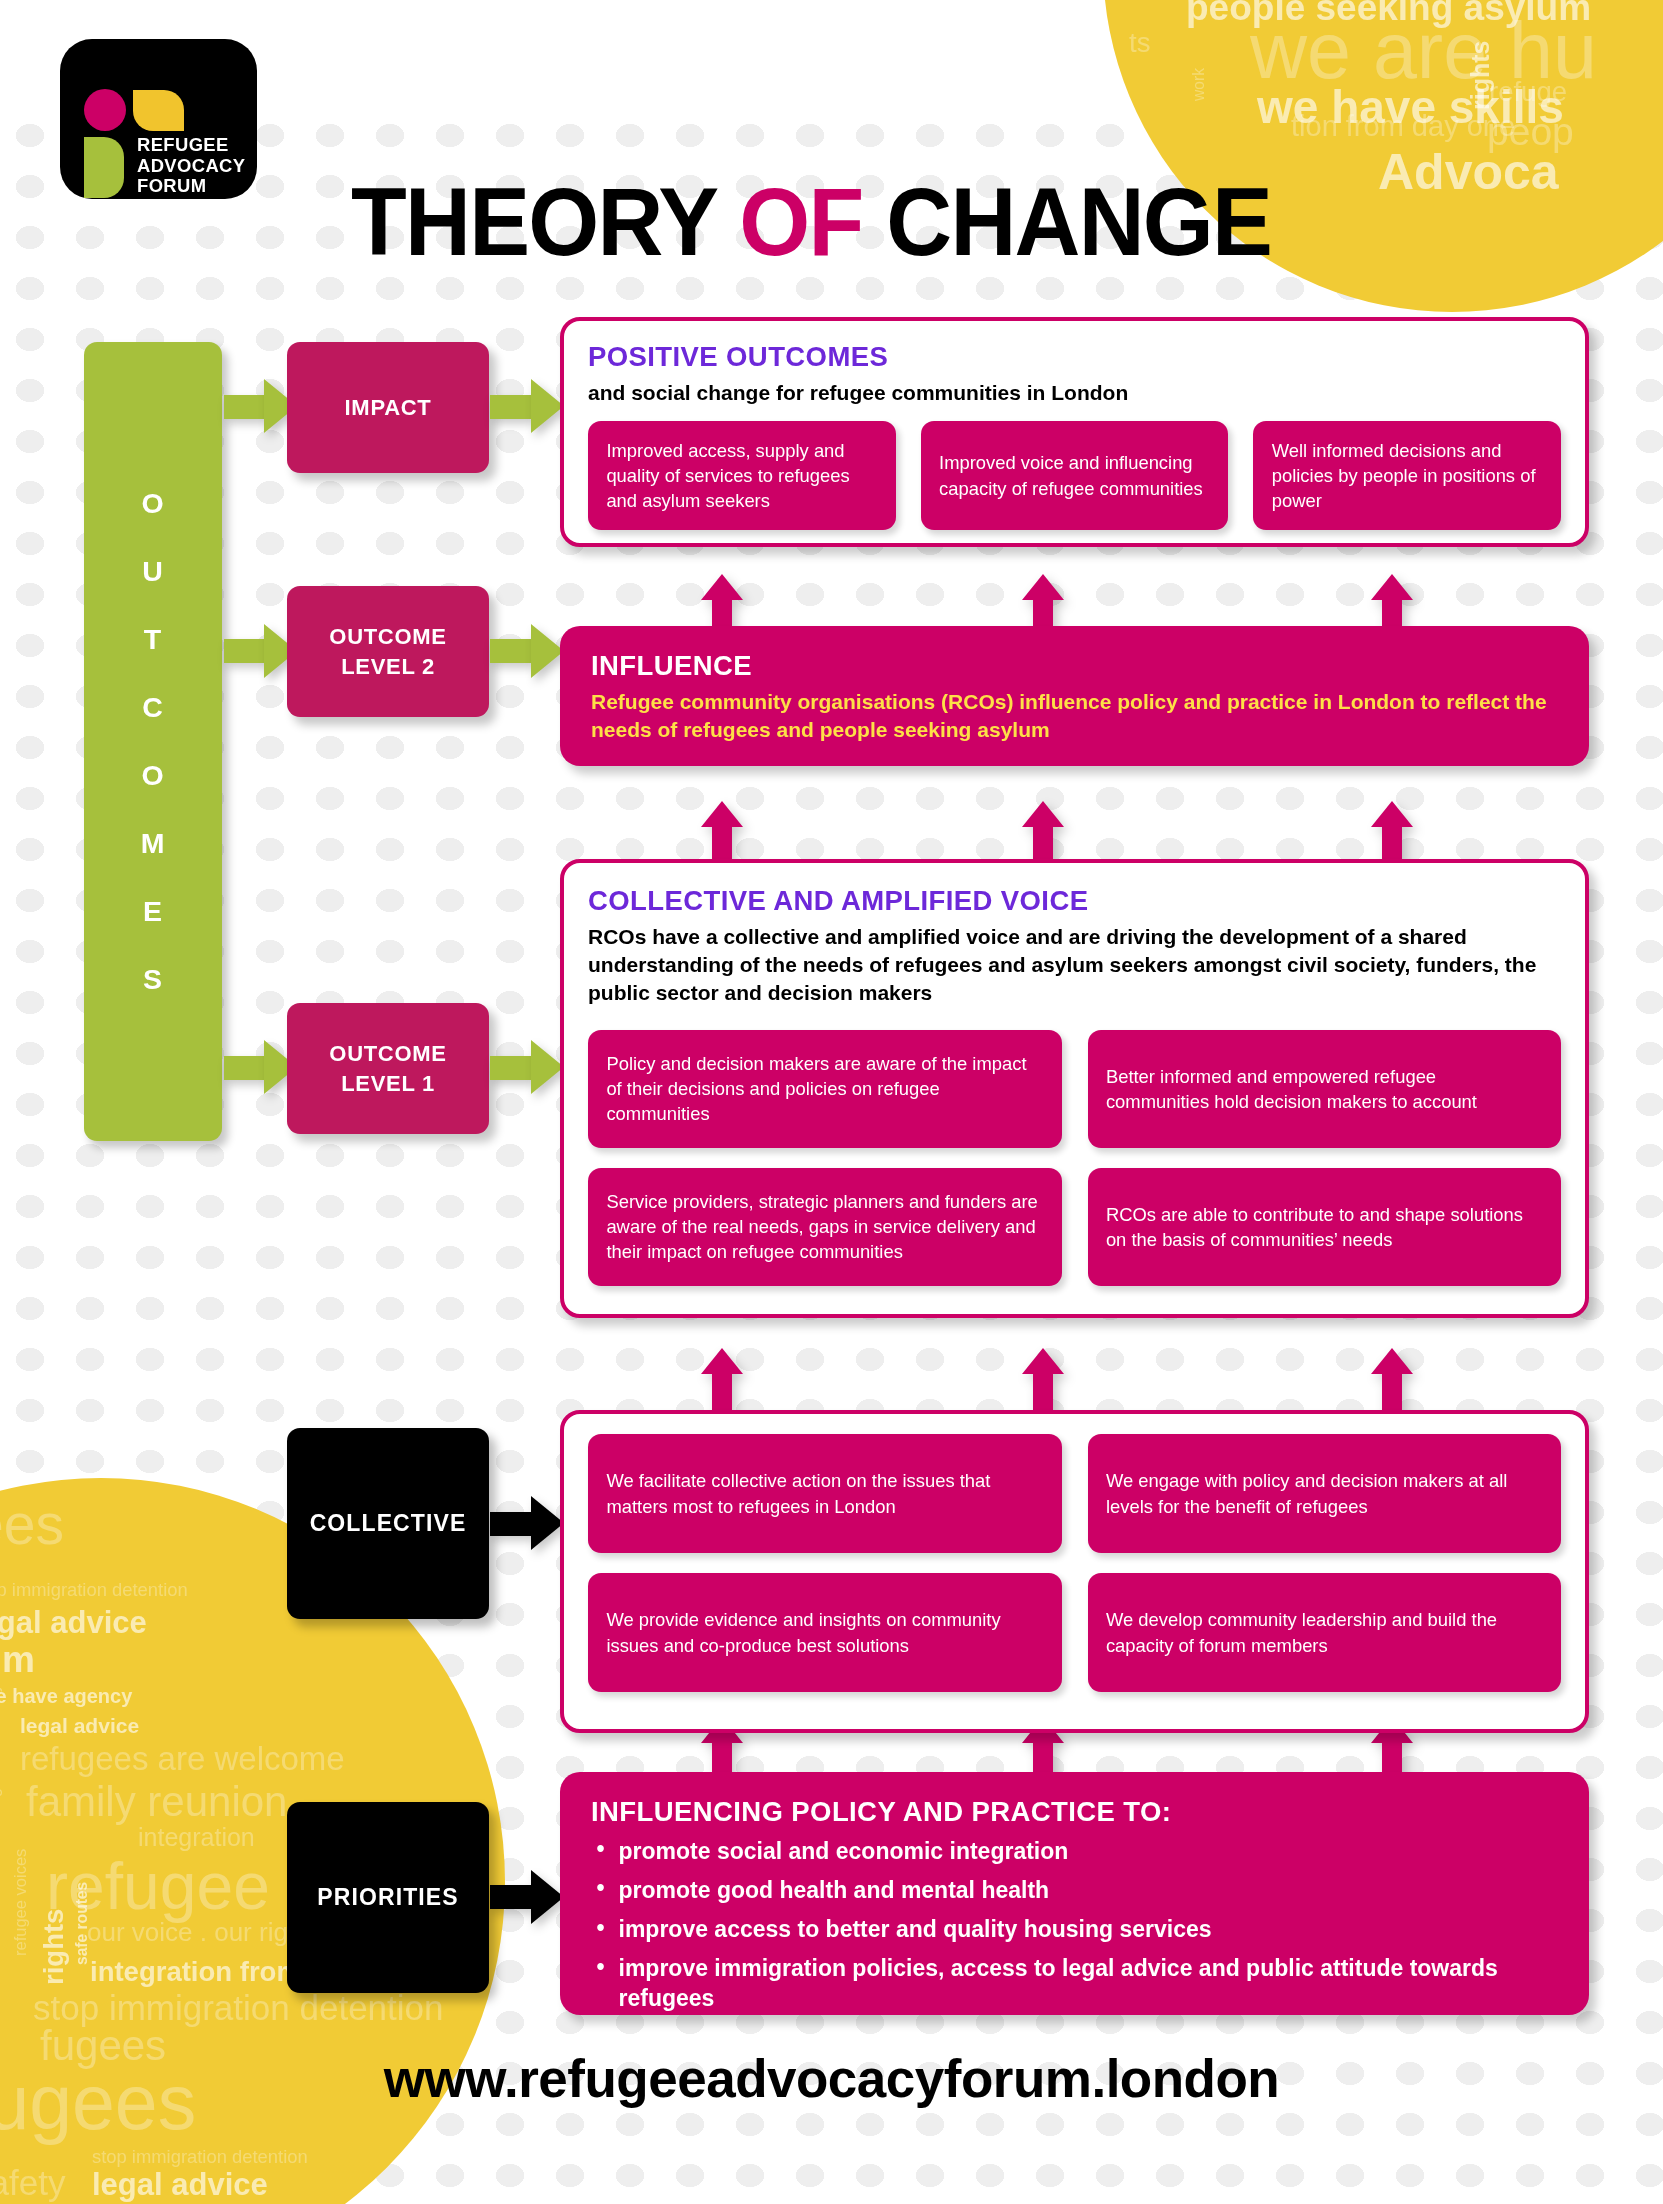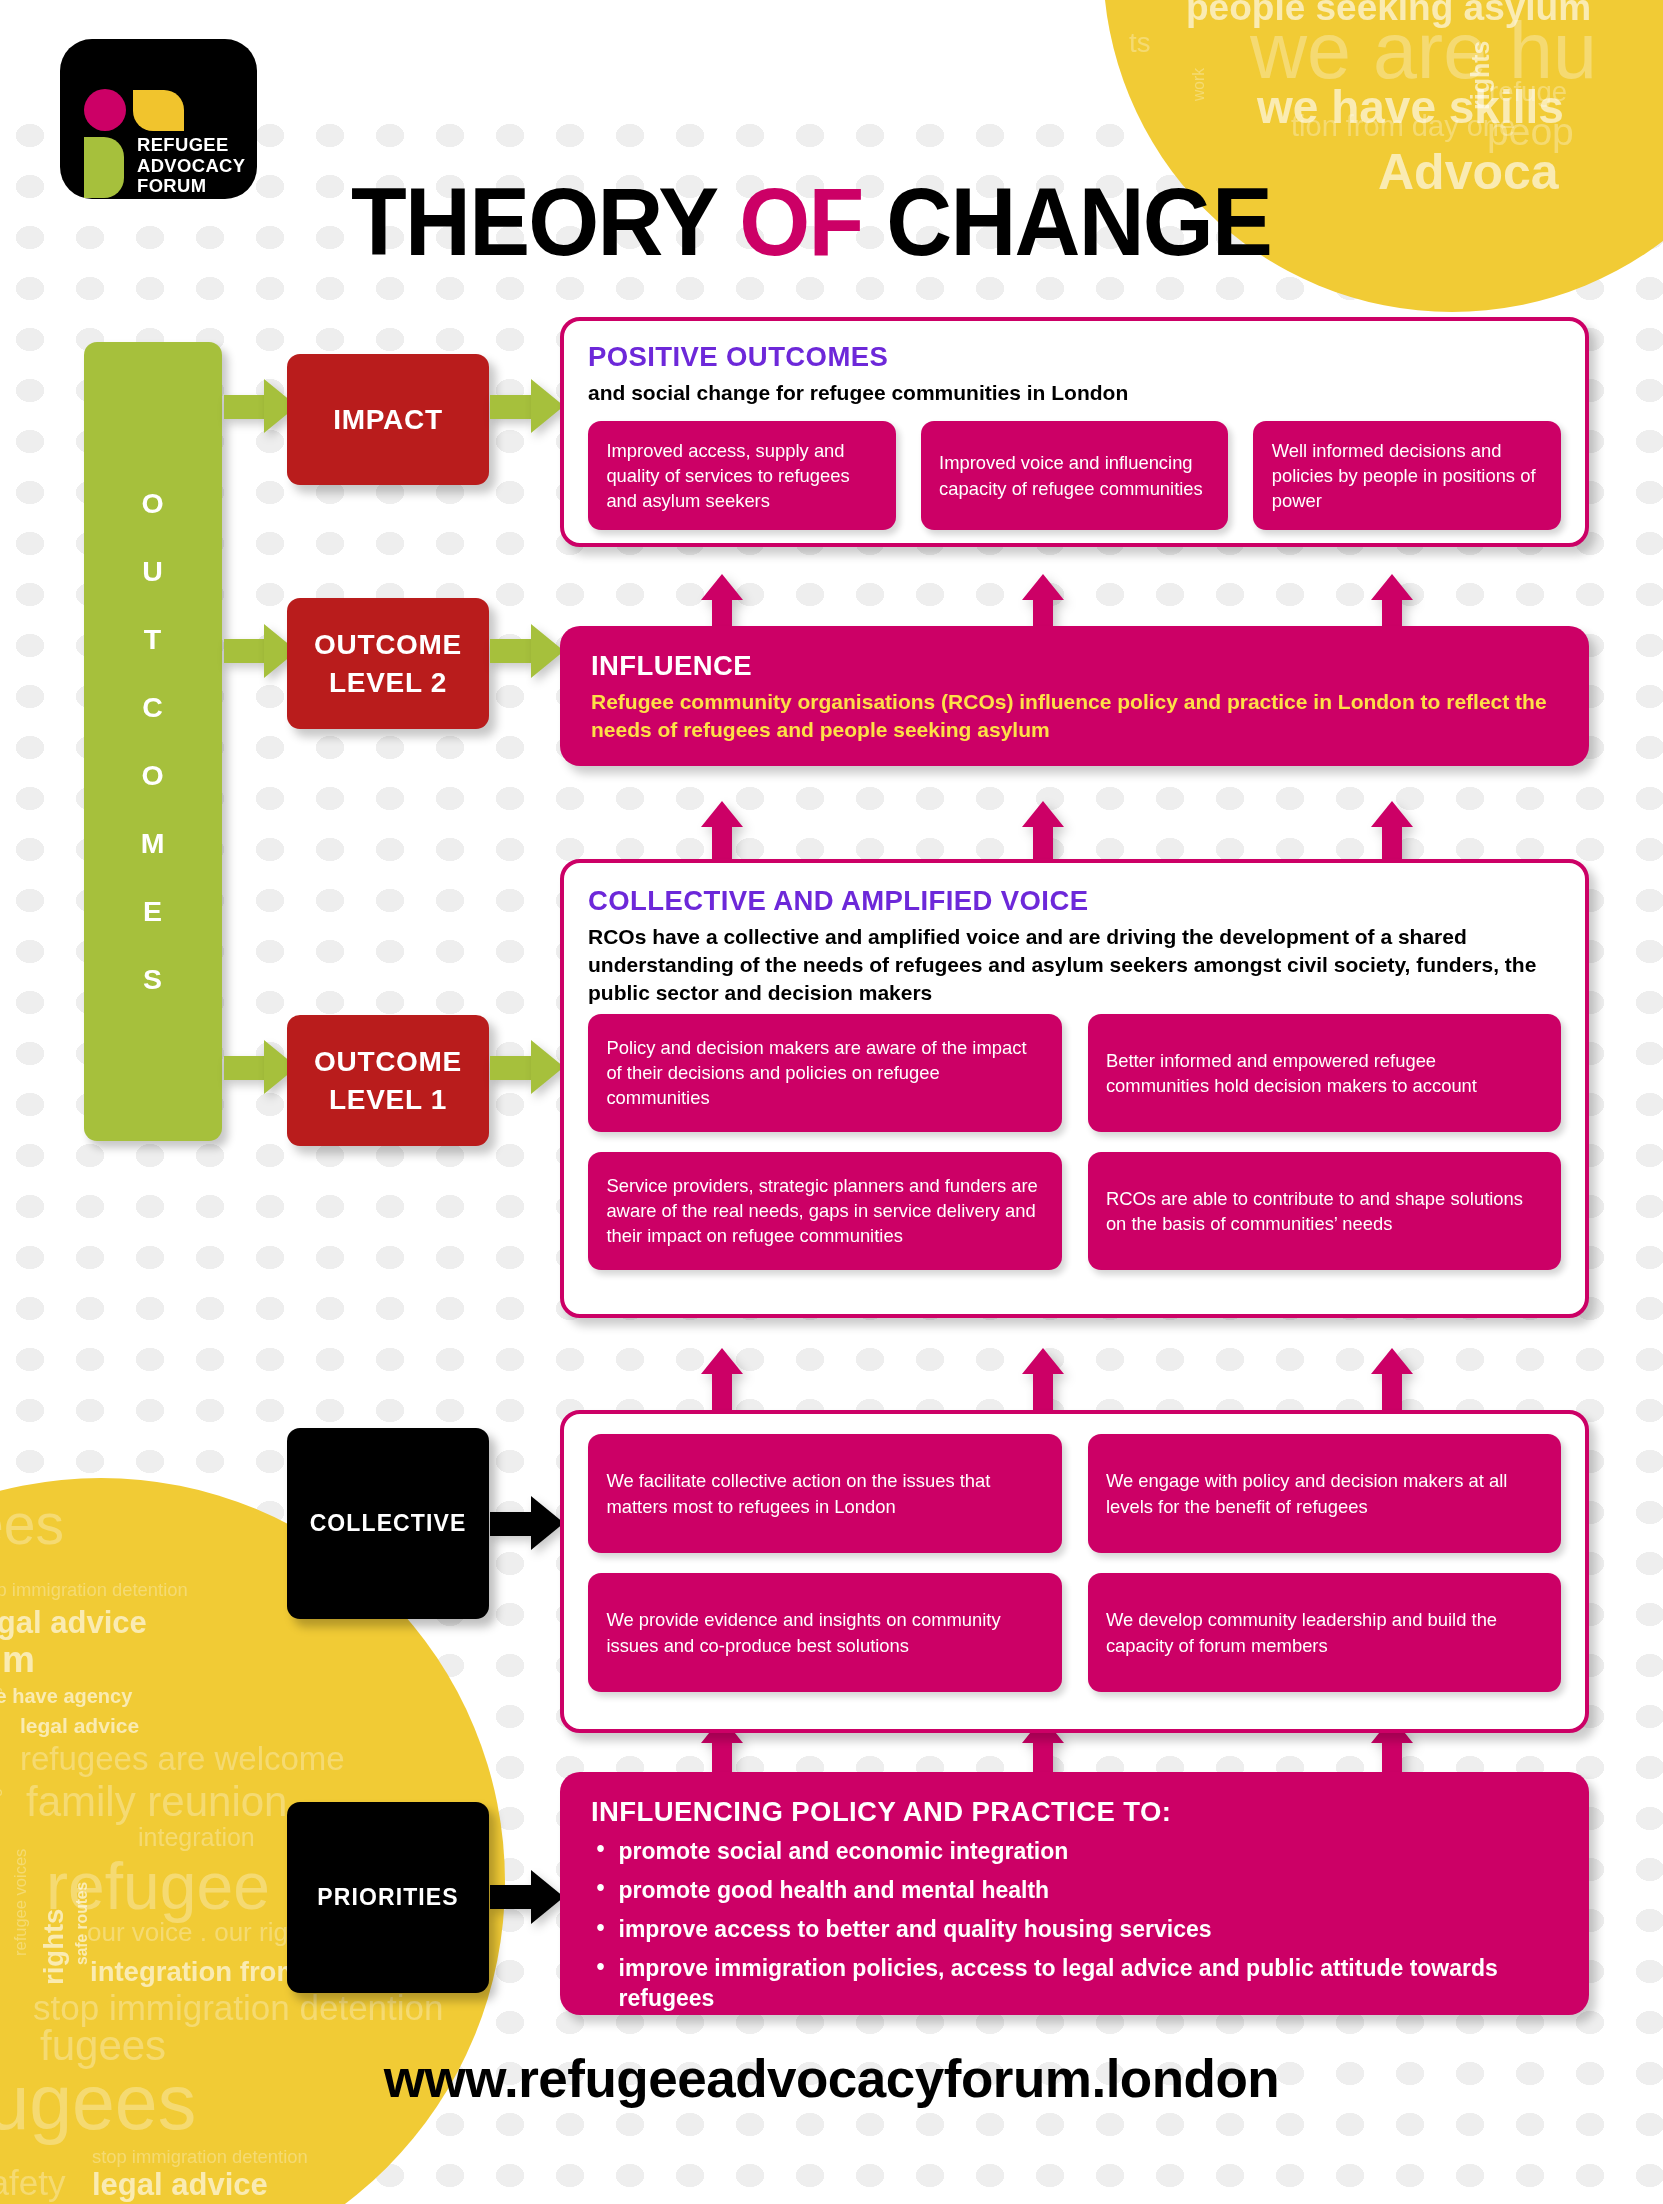--- a/index.html
+++ b/index.html
@@ -105,30 +105,29 @@
   }
   #outcomes-rail span {
     color: #ffffff; font-weight: bold; font-size: 28.5px;
     letter-spacing: 0.9px;
   }
 
   
   .stage {
     position: absolute;
     width: 202px;
-    background: #b91c1c;
+    background: #be185d;
     border-radius: 13px;
     box-shadow: 6.4px 7.3px 9.2px rgba(0,0,0,0.22);
     display: flex; align-items: center; justify-content: center;
     text-align: center;
-    color: #ffffff; font-weight: bold; font-size: 28px;
+    color: #ffffff; font-weight: bold; font-size: 22px;
     letter-spacing: 0.7px;
     line-height: 1.35;
     padding: 9.2px;
-    margin-top: 12px;
   }
   #stage-impact  { left: 287px; top: 342px;  height: 131px; }
   #stage-out2    { left: 287px; top: 586px;  height: 131px; }
   #stage-out1    { left: 287px; top: 1003px; height: 131px; }
 
   
   .stage-black {
     position: absolute;
     width: 202px;
     background: #000000;
@@ -214,21 +213,21 @@
   
   #band-impact { top: 317px; height: 230px; padding: 20px 24px; }
   #band-impact .chip-grid { margin-top: 14.7px; gap: 25px; }
   #band-impact .chip { flex: 1; min-height: 101px; }
 
   
   #band-influence { top: 626px; height: 140px; padding: 24px 31px; }
 
   
   #band-collective { top: 859px; height: 459px; padding: 22px 24px; }
-  #band-collective .chip-grid { margin-top: 7px; }
+  #band-collective .chip-grid { margin-top: 23px; }
   #band-collective .chip { flex: 1; min-height: 118px; }
 
   
   #band-activities { top: 1410px; height: 323px; padding: 20px 24px; }
   #band-activities .chip-grid + .chip-grid { margin-top: 20px; }
   #band-activities .chip { flex: 1; min-height: 119px; }
 
   
   #band-priorities { top: 1772px; height: 243px; padding: 24px 31px; }
   #prio-list { list-style: none; margin-top: 7.3px; }

